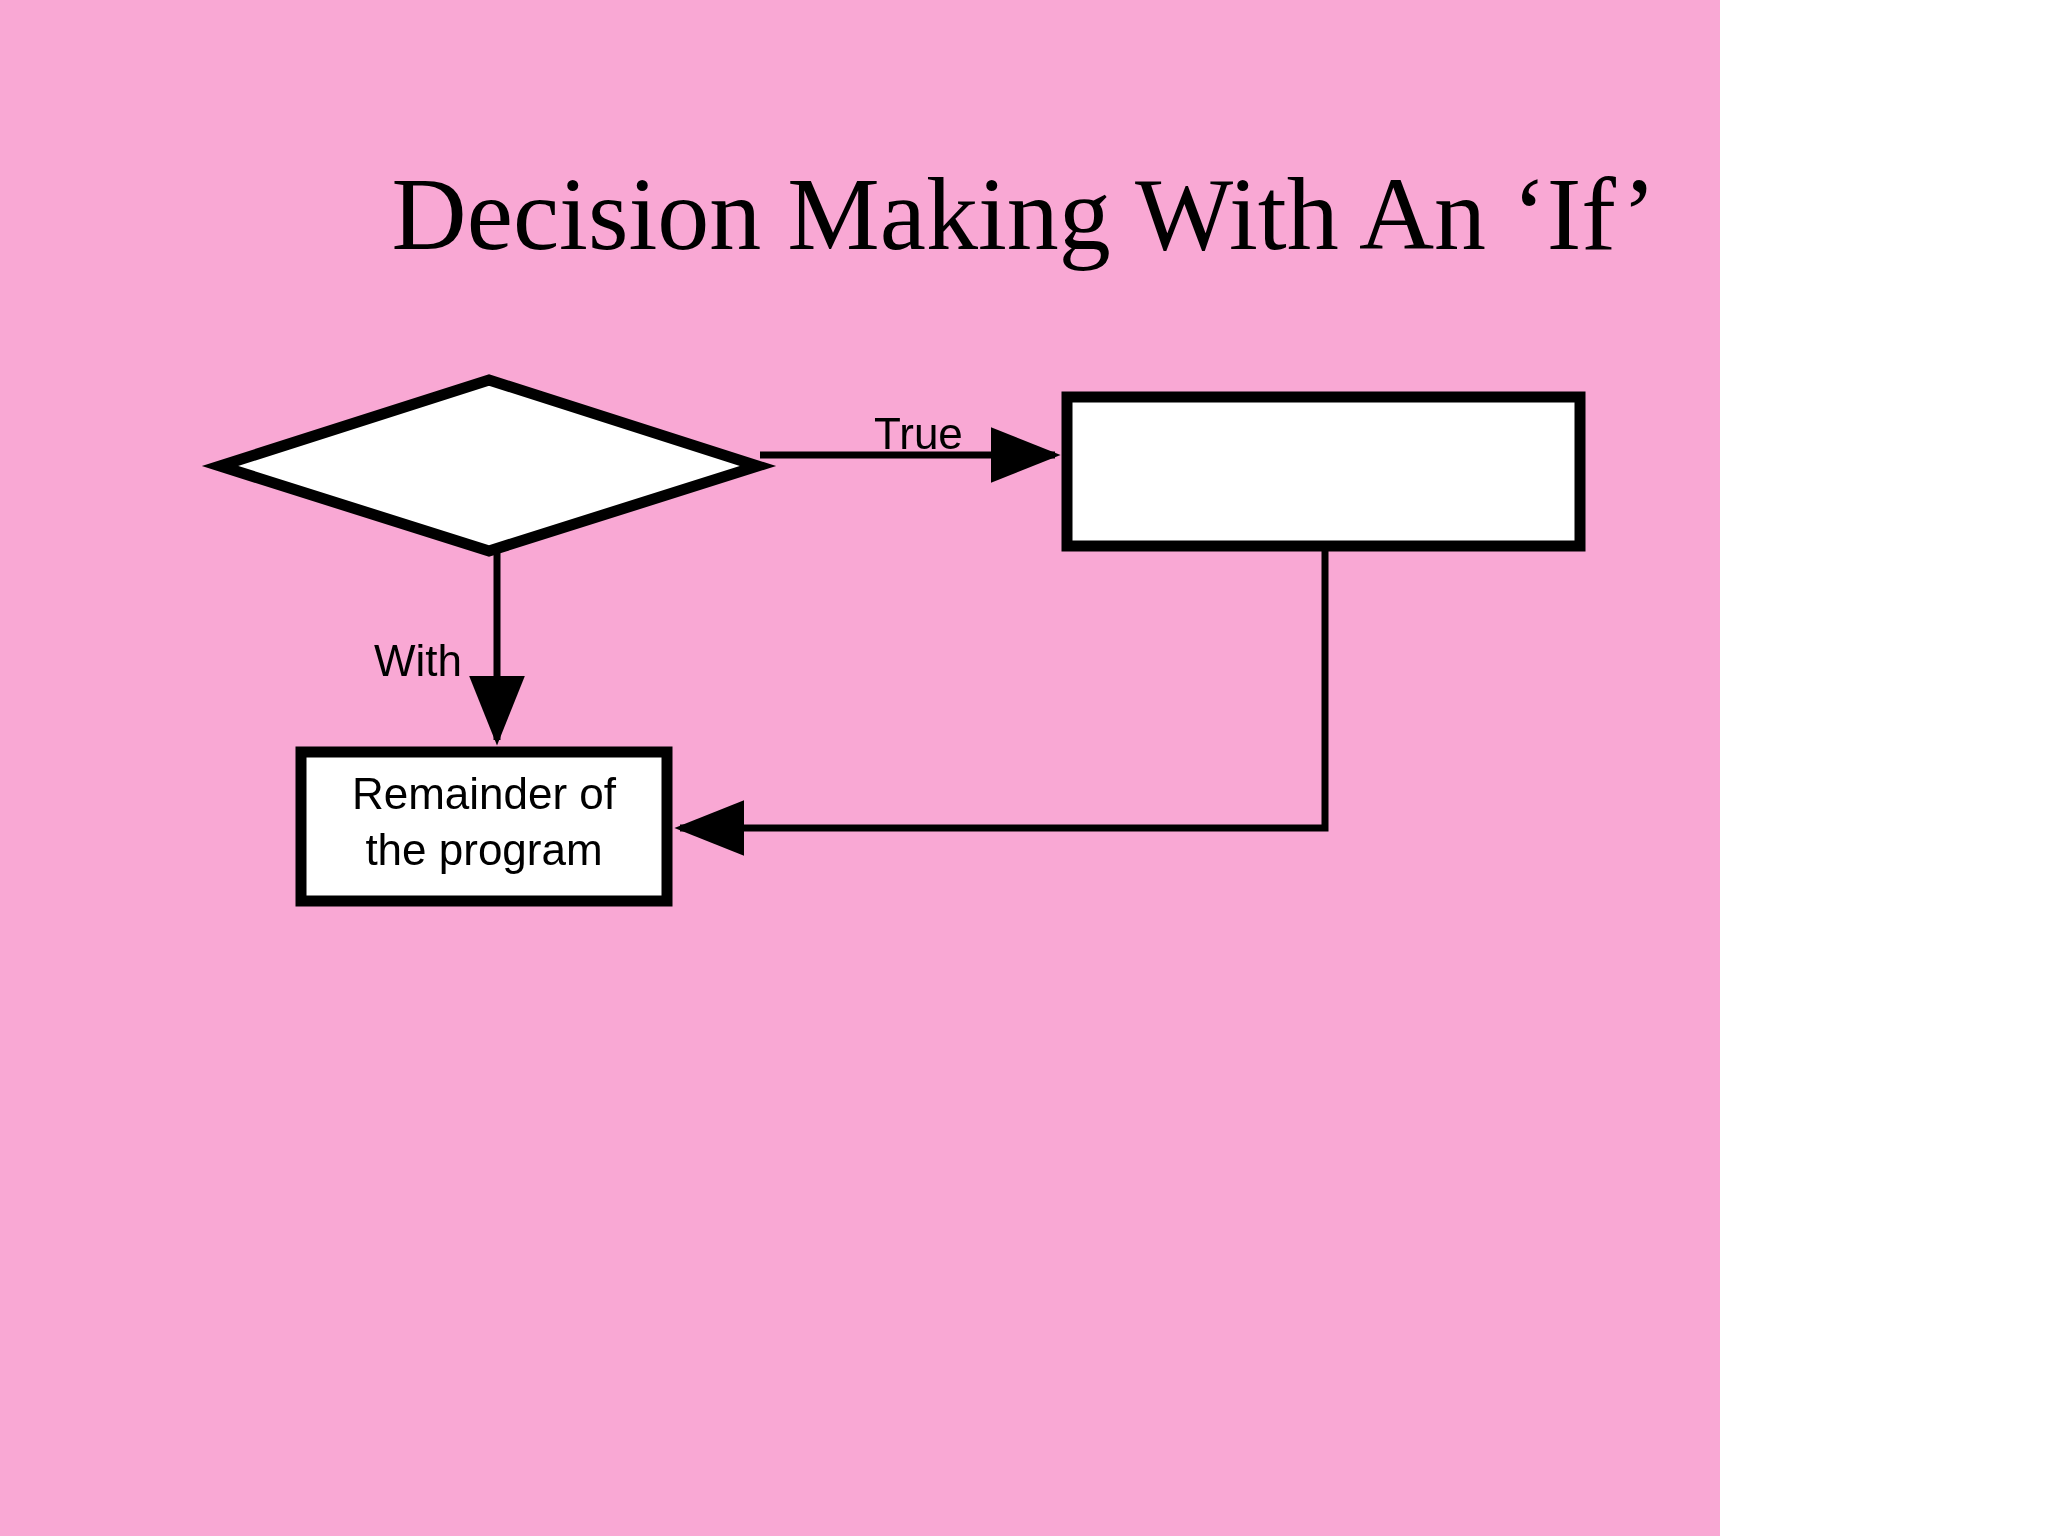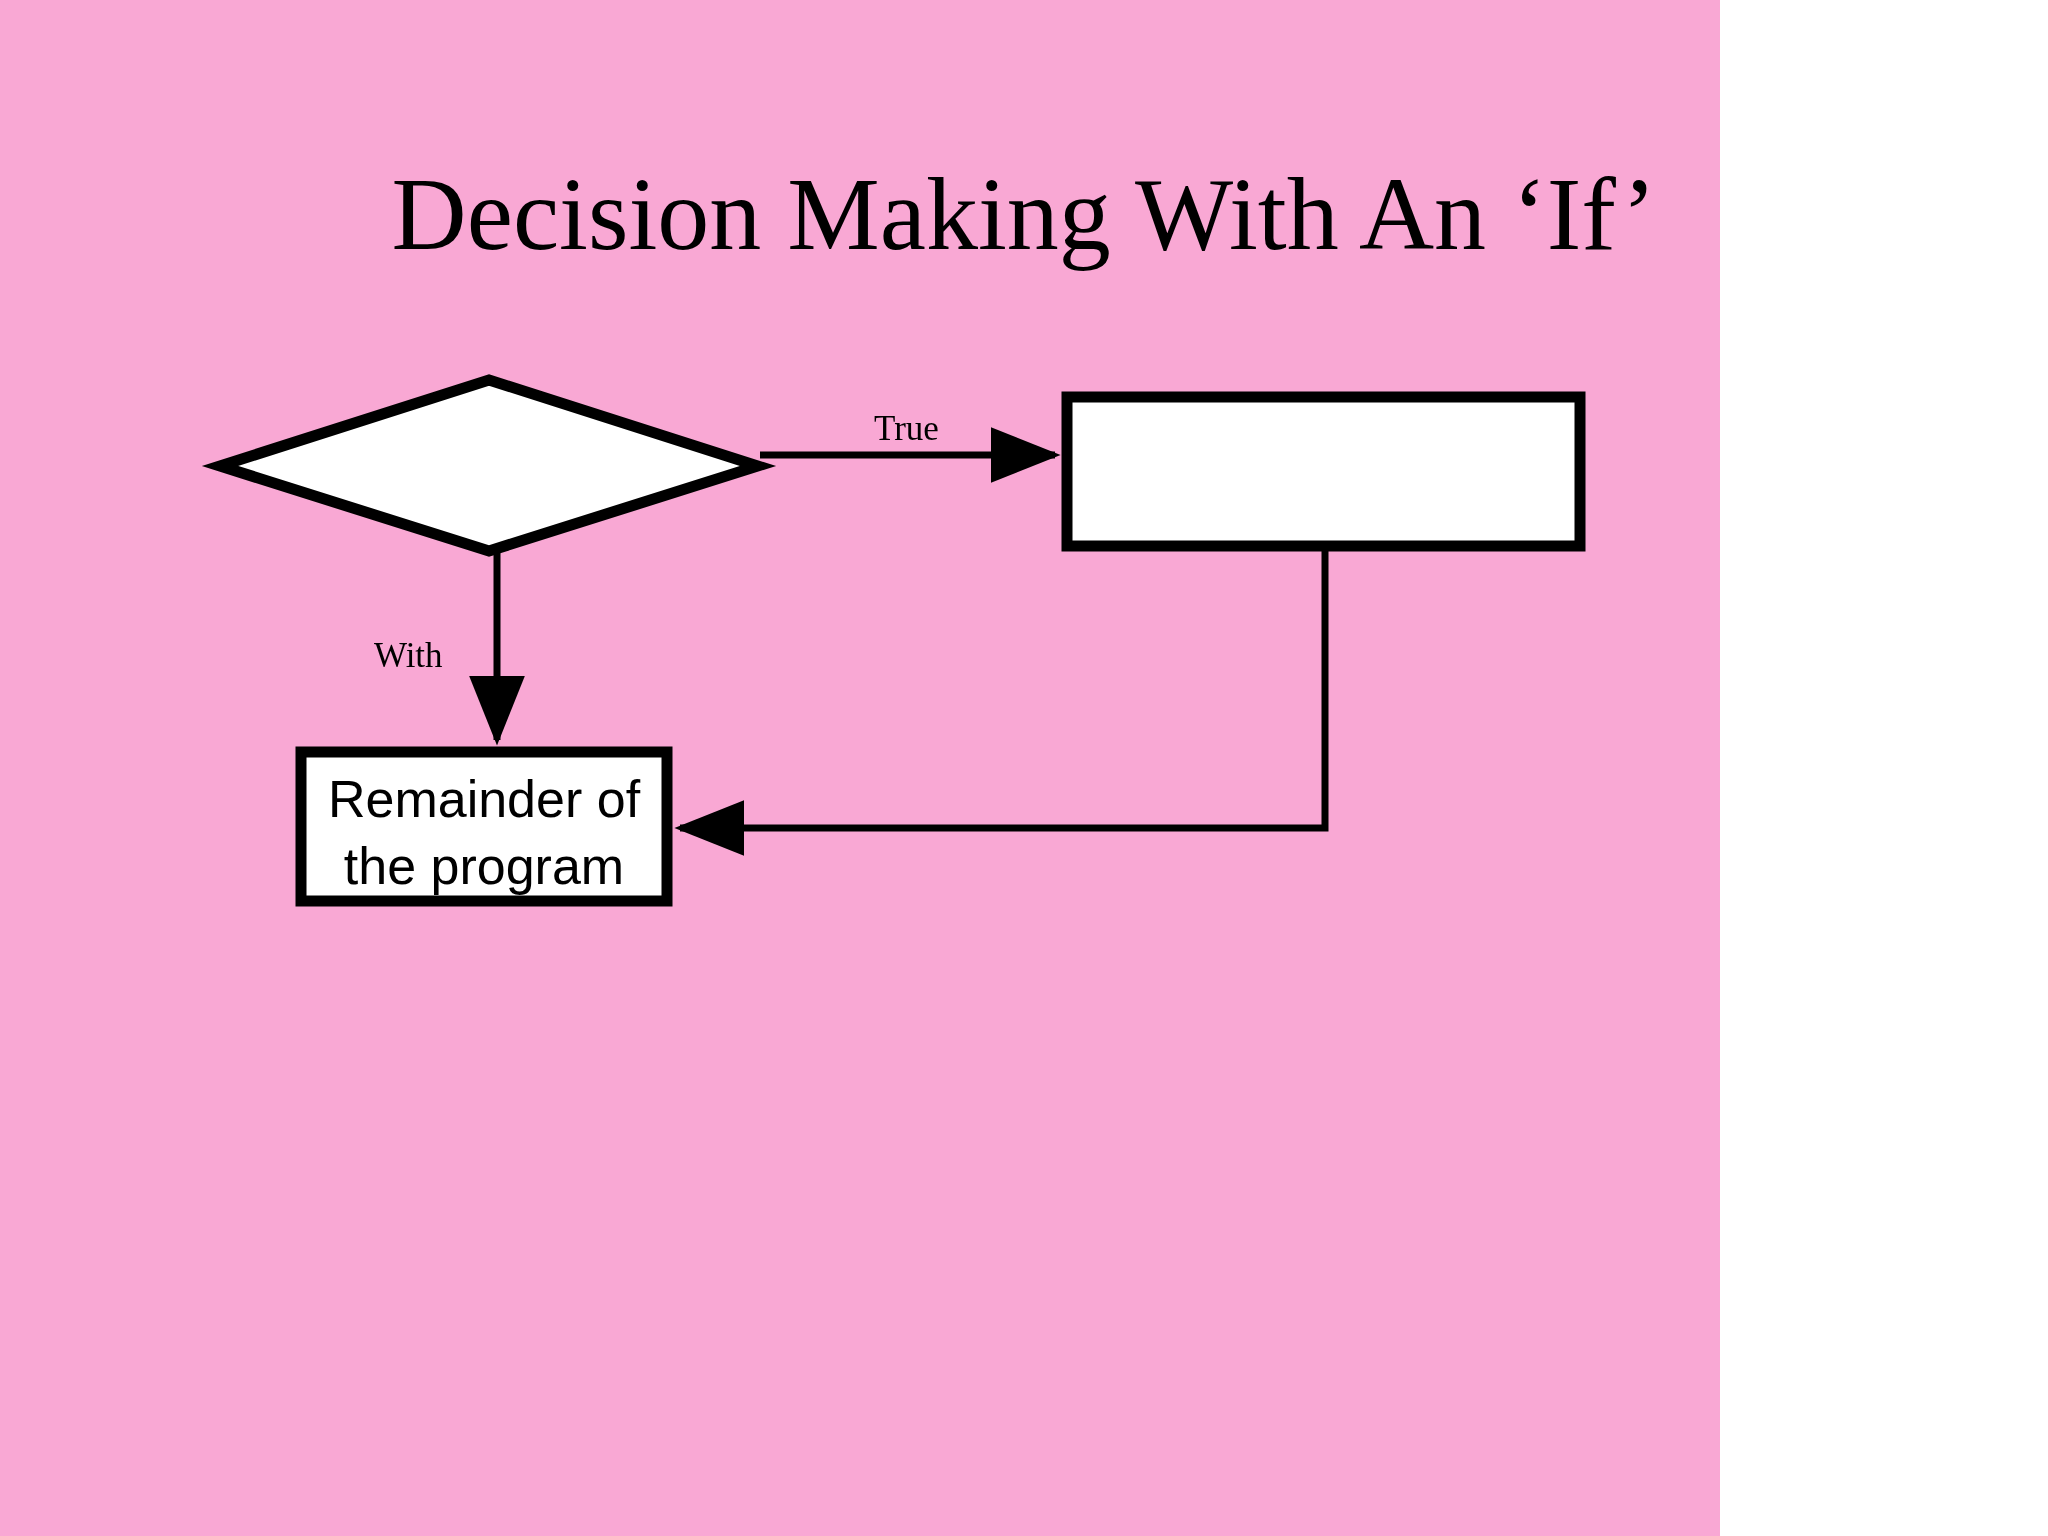--- a/index.html
+++ b/index.html
@@ -69,30 +69,30 @@
     left: 1062px;
     top: 410px;
     width: 523px;
     font-size: 44px;
     line-height: 1.28;
   }
   #end-label {
     left: 296px;
     top: 766px;
     width: 376px;
-    font-size: 52px;
+    font-size: 44px;
     line-height: 1.28;
   }
 
   
   .edge-label {
     position: absolute;
     color: #000000;
-    font-family: Liberation Serif, serif;
-    font-size: 35px;
+    font-family: Liberation Sans, sans-serif;
+    font-size: 44px;
     line-height: 1.1;
     white-space: nowrap;
   }
   #edge-label-true {
     left: 874px;
     top: 410px;
   }
   #edge-label-false {
     left: 374px;
     top: 637px;

